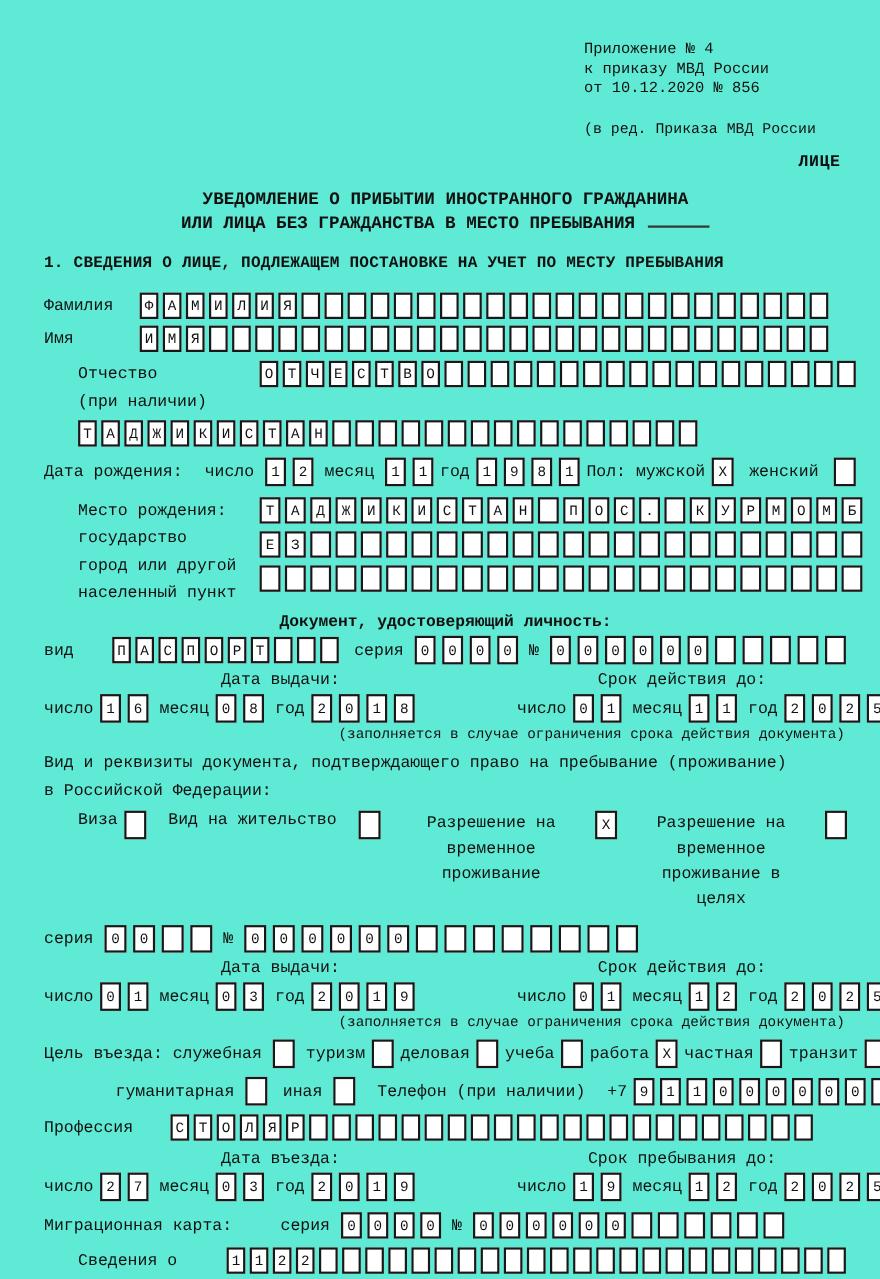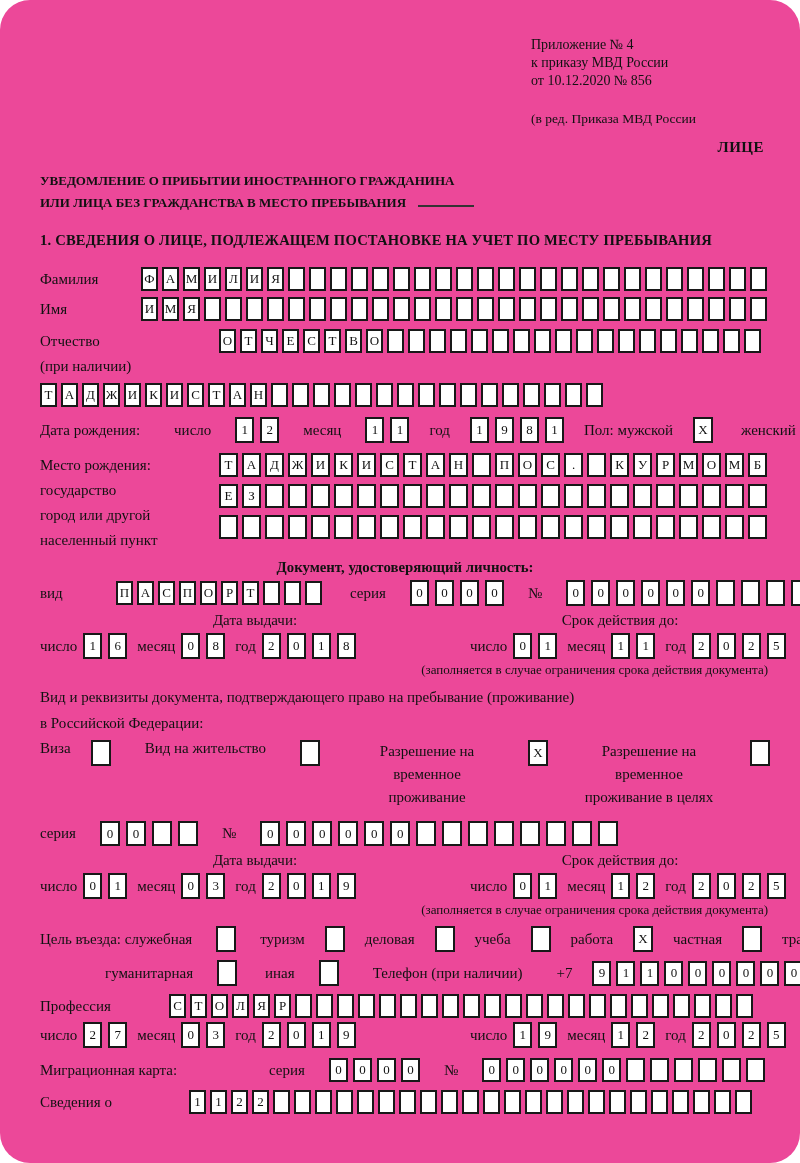--- a/index.html
+++ b/index.html
@@ -1,29 +1,29 @@
 <!DOCTYPE html>
 <html lang="ru"><head>
 <meta charset="utf-8">
 <style>
   html,body{margin:0;padding:0;background:#ffffff;}
   .page{
     width:800px;height:1163px;box-sizing:border-box;
     padding:36px 30px 10px 40px;
-    font-family:Liberation Serif, serif;
-    font-size:15px;color:#111;background:#ec4899;overflow:hidden;position:relative;border-radius:30px;
+    font-family:Liberation Mono, monospace;
+    font-size:15px;color:#111;background:#5eead4;overflow:hidden;position:relative;
   }
   .annex{width:235px;margin-left:auto;margin-right:4px;line-height:18px;font-size:14px;}
   .annex .amend{margin-top:20px;font-size:13.5px;line-height:17px;}
   .forma{font-weight:bold;text-align:right;margin:12px 6px 0 0;font-size:15px;letter-spacing:.5px;}
-  .title{margin-top:14px;text-align:left;font-weight:bold;font-size:13px;line-height:22px;}
+  .title{margin-top:14px;text-align:center;font-weight:bold;font-size:16px;line-height:22px;}
   .blankline{display:inline-block;width:56px;border-bottom:2px solid #333;margin-left:12px;vertical-align:baseline;}
   .sect{margin-top:18px;font-weight:bold;font-size:14.6px;text-align:left;letter-spacing:.2px;}
-  .row{display:flex;align-items:center;gap:14px;}
-  .row.top{align-items:flex-start;}
+  .row{display:flex;align-items:center;}
+  .row.top{align-items:flex-start;margin-left:31px;}
   .lbl{white-space:nowrap;}
   .lblblock{line-height:25px;}
   .w87{width:87px;flex:0 0 87px;}
   .w140{width:140px;flex:0 0 140px;}
   .w165{width:165px;flex:0 0 165px;}
   .w62{width:62px;flex:0 0 62px;}
   .w115{width:115px;flex:0 0 115px;}
   .w135{width:135px;flex:0 0 135px;}
   .w215{width:215px;flex:0 0 215px;}
   .cells{display:inline-flex;gap:4px;}
@@ -604,20 +604,24 @@
         <span class="cell"></span>
         <span class="cell"></span>
         <span class="cell"></span>
         <span class="cell"></span>
         <span class="cell"></span>
         <span class="cell"></span>
         <span class="cell"></span>
       </span>
   </div>
 
+  <div class="twocol mt8">
+    <div class="col-l subhead">Дата въезда:</div>
+    <div class="col-r subhead">Срок пребывания до:</div>
+  </div>
   <div class="twocol mt4">
     <div class="col-l dategrp">
       <span class="lbl">число</span>
       <span class="cells cells-date">
           <span class="cell">2</span>
           <span class="cell">7</span>
         </span>
       <span class="lbl">месяц</span>
       <span class="cells cells-date">
           <span class="cell">0</span>

